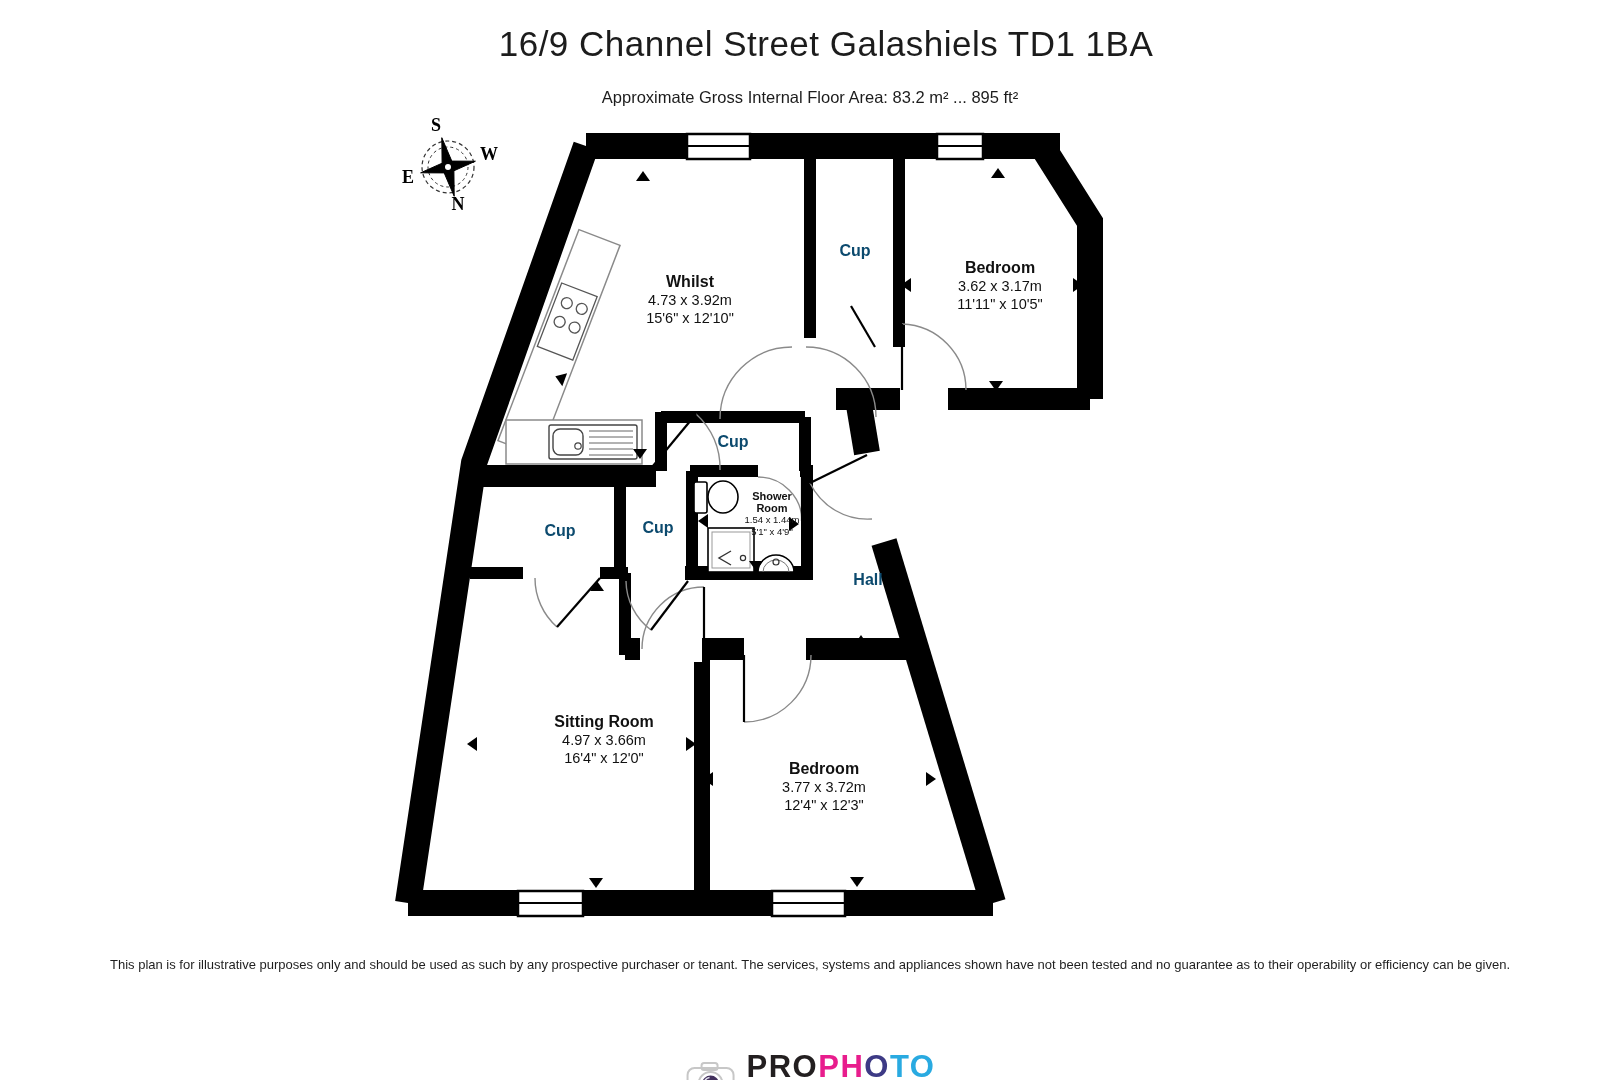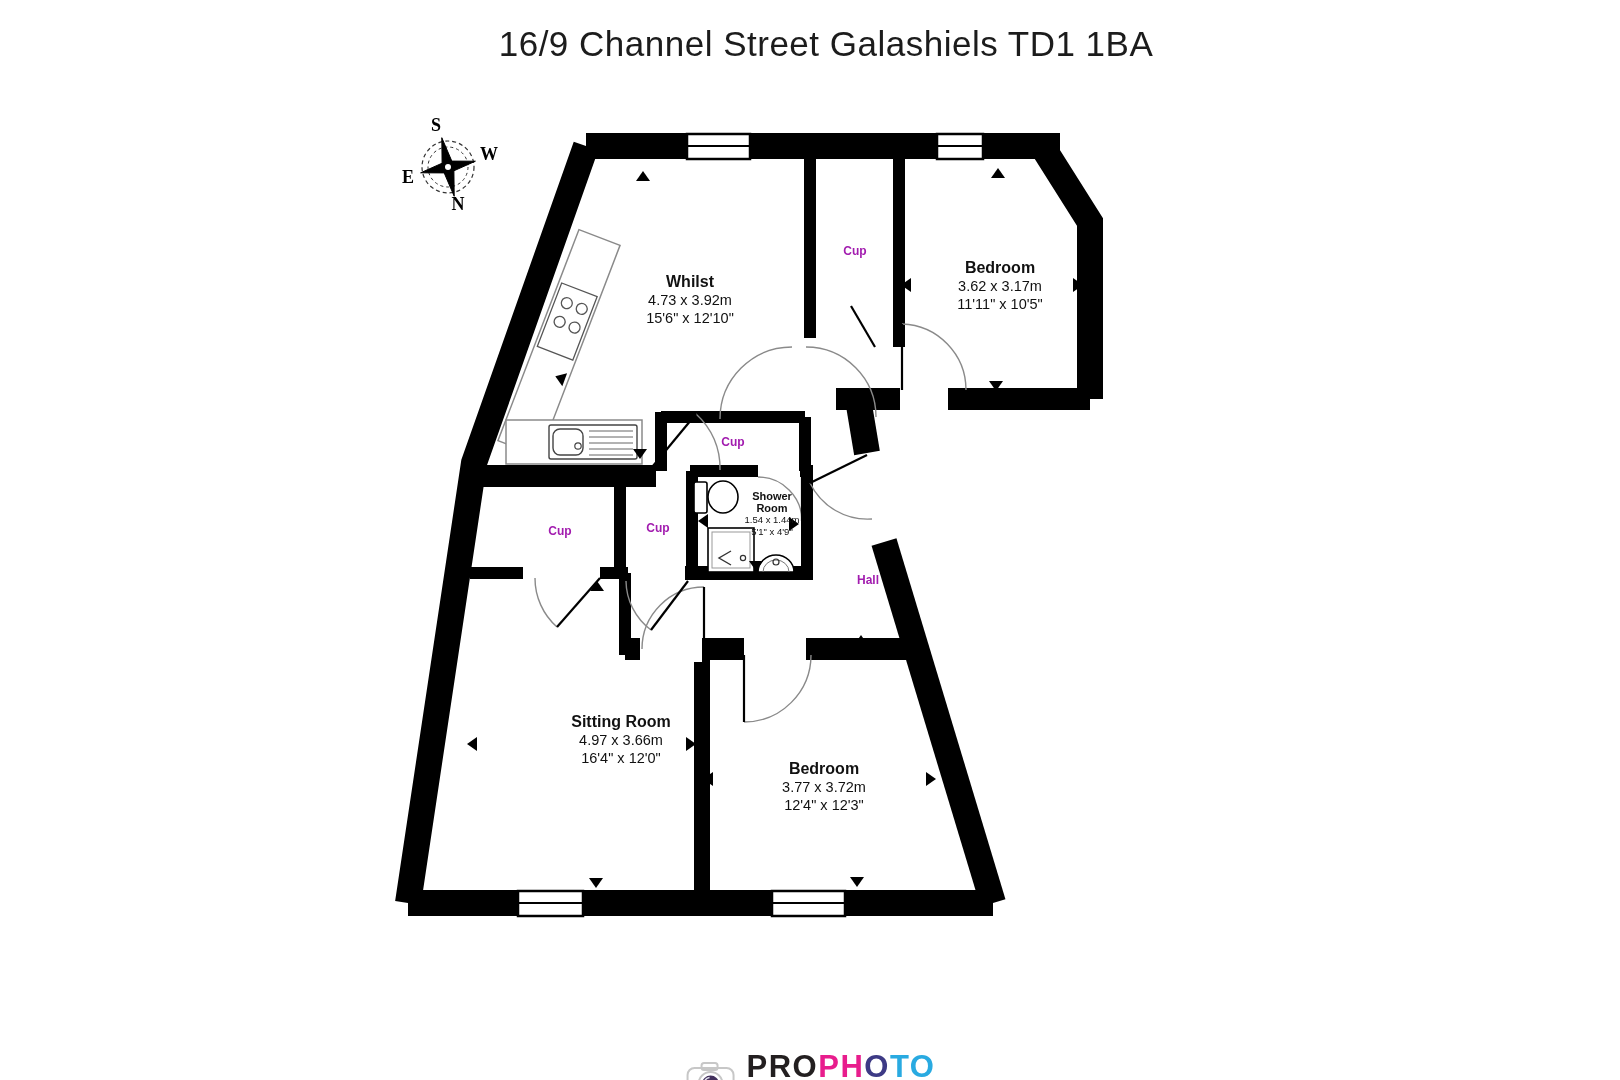--- a/index.html
+++ b/index.html
@@ -11,37 +11,38 @@
             font-size:16.5px;color:#1c1c1c;}
   svg.plan{position:absolute;left:0;top:0;}
   .room-label{position:absolute;transform:translate(-50%,-50%);text-align:center;
               color:#111;white-space:nowrap;line-height:18px;}
   .room-label .rname{font-weight:bold;font-size:16px;}
   .room-label .rdim{font-size:14.5px;text-align:center;}
   .room-label.small{line-height:12px;}
   .room-label.small .rname{font-size:11px;}
   .room-label.small .rdim{font-size:9.5px;}
   .cup-label{position:absolute;transform:translate(-50%,-50%);font-weight:bold;
-             font-size:12px;color:#a21caf;}
+             font-size:16px;color:#0c4a6e;}
   .disclaimer{position:absolute;top:953px;left:0;width:100%;text-align:center;
               font-size:13px;line-height:23.5px;color:#1f1f1f;}
   .logo{position:absolute;top:1052px;left:50%;transform:translateX(-50%);
         display:flex;align-items:center;gap:10px;}
   .logo-text{display:flex;flex-direction:column;}
   .logo-word{font-size:31px;font-weight:bold;letter-spacing:1.5px;line-height:30px;}
   .logo-company{font-size:9.5px;letter-spacing:7px;color:#b9b9b9;text-align:right;
                 padding-right:2px;margin-top:16px;}
   .compass-letter{font-family:"Liberation Serif",serif;font-weight:bold;font-size:18px;}
 </style>
 </head>
 <body>
 
 <div id="page">
 
   <div class="title">16/9 Channel Street Galashiels TD1 1BA</div>
+  <div class="subtitle">Approximate Gross Internal Floor Area: 83.2 m² ... 895 ft²</div>
 
   <svg class="plan" width="1620" height="1080" viewBox="0 0 1620 1080">
 
     <g>
       <circle cx="448" cy="167" r="26" fill="none" stroke="#333" stroke-width="1.2" stroke-dasharray="4 3"></circle>
       <circle cx="448" cy="167" r="20" fill="none" stroke="#333" stroke-width="1" stroke-dasharray="3 3"></circle>
       <path d="M 441.8 137.7 L 451.8 161.1 L 475.4 161.2 L 453.9 170.8 L 454.2 196.3 L 444.2 172.9 L 420.6 172.8 L 442.1 163.2 Z" fill="#000" stroke="#000" stroke-width="1"></path>
       <circle cx="448" cy="167" r="3" fill="#fff"></circle>
       <text class="compass-letter" x="436" y="131" text-anchor="middle">S</text>
       <text class="compass-letter" x="489" y="160" text-anchor="middle">W</text>
@@ -203,21 +204,21 @@
     <div class="rdim">4.73 x 3.92m</div>
     <div class="rdim">15'6" x 12'10"</div>
   </div>
 
   <div class="room-label" style="left:1000px;top:286px;">
     <div class="rname">Bedroom</div>
     <div class="rdim">3.62 x 3.17m</div>
     <div class="rdim">11'11" x 10'5"</div>
   </div>
 
-  <div class="room-label" style="left:621px;top:740px;">
+  <div class="room-label" style="left:604px;top:740px;">
     <div class="rname">Sitting Room</div>
     <div class="rdim">4.97 x 3.66m</div>
     <div class="rdim">16'4" x 12'0"</div>
   </div>
 
   <div class="room-label" style="left:824px;top:787px;">
     <div class="rname">Bedroom</div>
     <div class="rdim">3.77 x 3.72m</div>
     <div class="rdim">12'4" x 12'3"</div>
   </div>
@@ -229,20 +230,21 @@
     <div class="rdim">5'1" x 4'9"</div>
   </div>
 
   <div class="cup-label" style="left:832px;top:580px;margin-left:36px;">Hall</div>
   <div class="cup-label" style="left:855px;top:251px;">Cup</div>
   <div class="cup-label" style="left:733px;top:442px;">Cup</div>
   <div class="cup-label" style="left:560px;top:531px;">Cup</div>
   <div class="cup-label" style="left:658px;top:528px;">Cup</div>
 
   <div class="disclaimer">
+    <div>This plan is for illustrative purposes only and should be used as such by any prospective purchaser or tenant. The services, systems and appliances shown have not been tested and no guarantee as to their operability or efficiency can be given.</div>
   </div>
 
   <div class="logo">
     <svg width="52" height="42" viewBox="0 0 52 42">
       <rect x="3" y="8" width="46" height="32" rx="7" fill="none" stroke="#c7c7c7" stroke-width="2"></rect>
       <rect x="17" y="3" width="16" height="7" rx="2.5" fill="none" stroke="#c7c7c7" stroke-width="2"></rect>
       <circle cx="26" cy="24" r="12" fill="none" stroke="#c7c7c7" stroke-width="2"></circle>
       <circle cx="26" cy="24" r="8.5" fill="#42305c"></circle>
       <circle cx="26" cy="24" r="4" fill="#1b1030"></circle>
       <path d="M 20.5 20 A 7 7 0 0 1 25 17.5" fill="none" stroke="#e8e8f2" stroke-width="1.6"></path>

